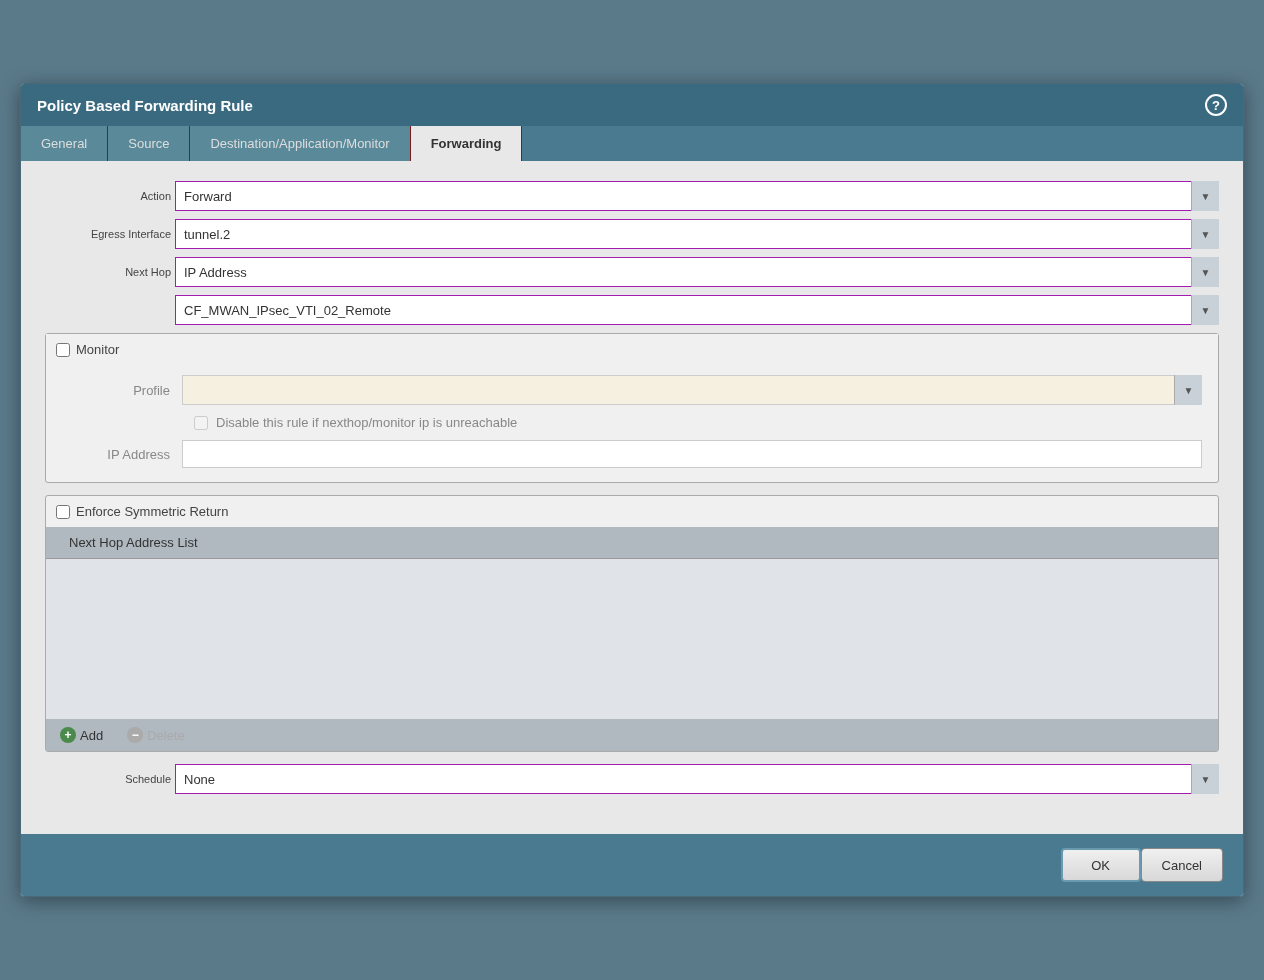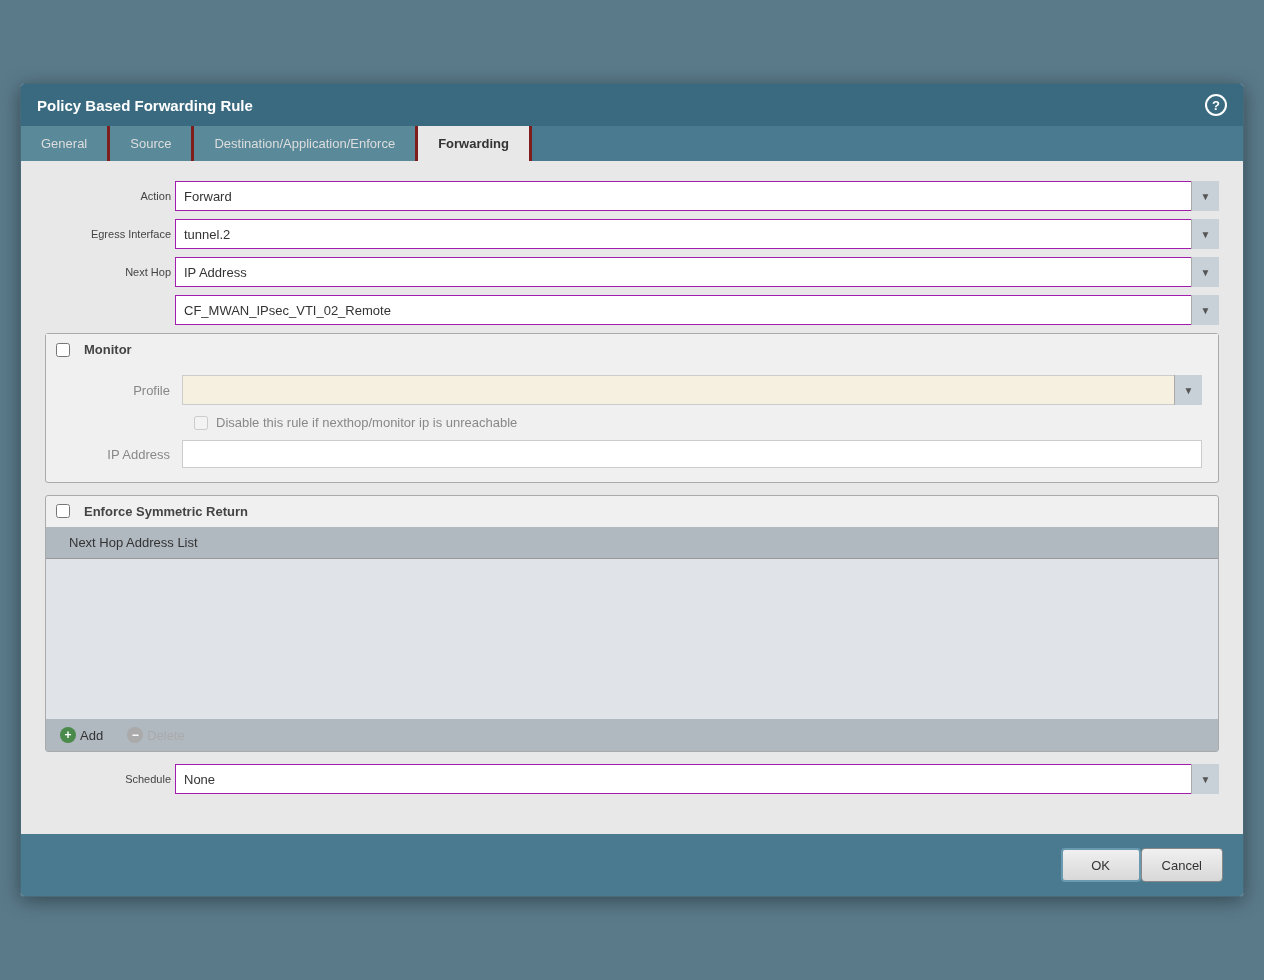--- a/index.html
+++ b/index.html
@@ -45,21 +45,21 @@
     }
     .tabs {
       display: flex;
       background: #4a7a90;
       padding: 0;
     }
     .tab {
       padding: 10px 20px;
       color: #ddd;
       cursor: pointer;
-      border-right: 3px solid #7f1d1d;
+      border-right: 1px solid #7f1d1d;
       font-size: 13px;
       background: #5a8a9a;
     }
     .tab:first-child {
       border-left: none;
     }
     .tab.active {
       background: #e8e8e8;
       color: #333;
       font-weight: bold;
@@ -128,24 +128,24 @@
       background: #f0f0f0;
       position: relative;
     }
     .section-header {
       display: flex;
       align-items: center;
       padding: 8px 10px;
       background: #f0f0f0;
     }
     .section-header-label {
-      font-weight: bold;
+      font-weight: normal;
       color: #444;
       font-size: 13px;
-      margin-left: 14px;
+      margin-left: 6px;
     }
     .section-content {
       padding: 10px 16px 14px 16px;
     }
     .checkbox-input {
       width: 14px;
       height: 14px;
       cursor: pointer;
     }
     .profile-row {
@@ -206,21 +206,21 @@
       font-size: 13px;
     }
     .enforce-section {
       border: 1px solid #aaa;
       border-radius: 3px;
       margin-bottom: 12px;
       background: #f0f0f0;
     }
     .enforce-header {
       display: flex;
-      align-items: flex-start;
+      align-items: flex-end;
       padding: 8px 10px;
     }
     .enforce-content {
       padding: 0;
     }
     .next-hop-table-header {
       background: #b0b8c0;
       padding: 8px 23px;
       font-size: 13px;
       color: #333;
@@ -312,21 +312,21 @@
   </div>
 
   <div class="tabs">
     <div class="tab">
       <span>General</span>
     </div>
     <div class="tab">
       <span>Source</span>
     </div>
     <div class="tab">
-      <span>Destination/Application/Enforce</span>
+      <span>Destination/Application/Monitor</span>
     </div>
     <div class="tab active">
       <span>Forwarding</span>
     </div>
   </div>
 
   <div class="content">
 
     <div class="form-row">
       <div class="form-label">Action</div>

